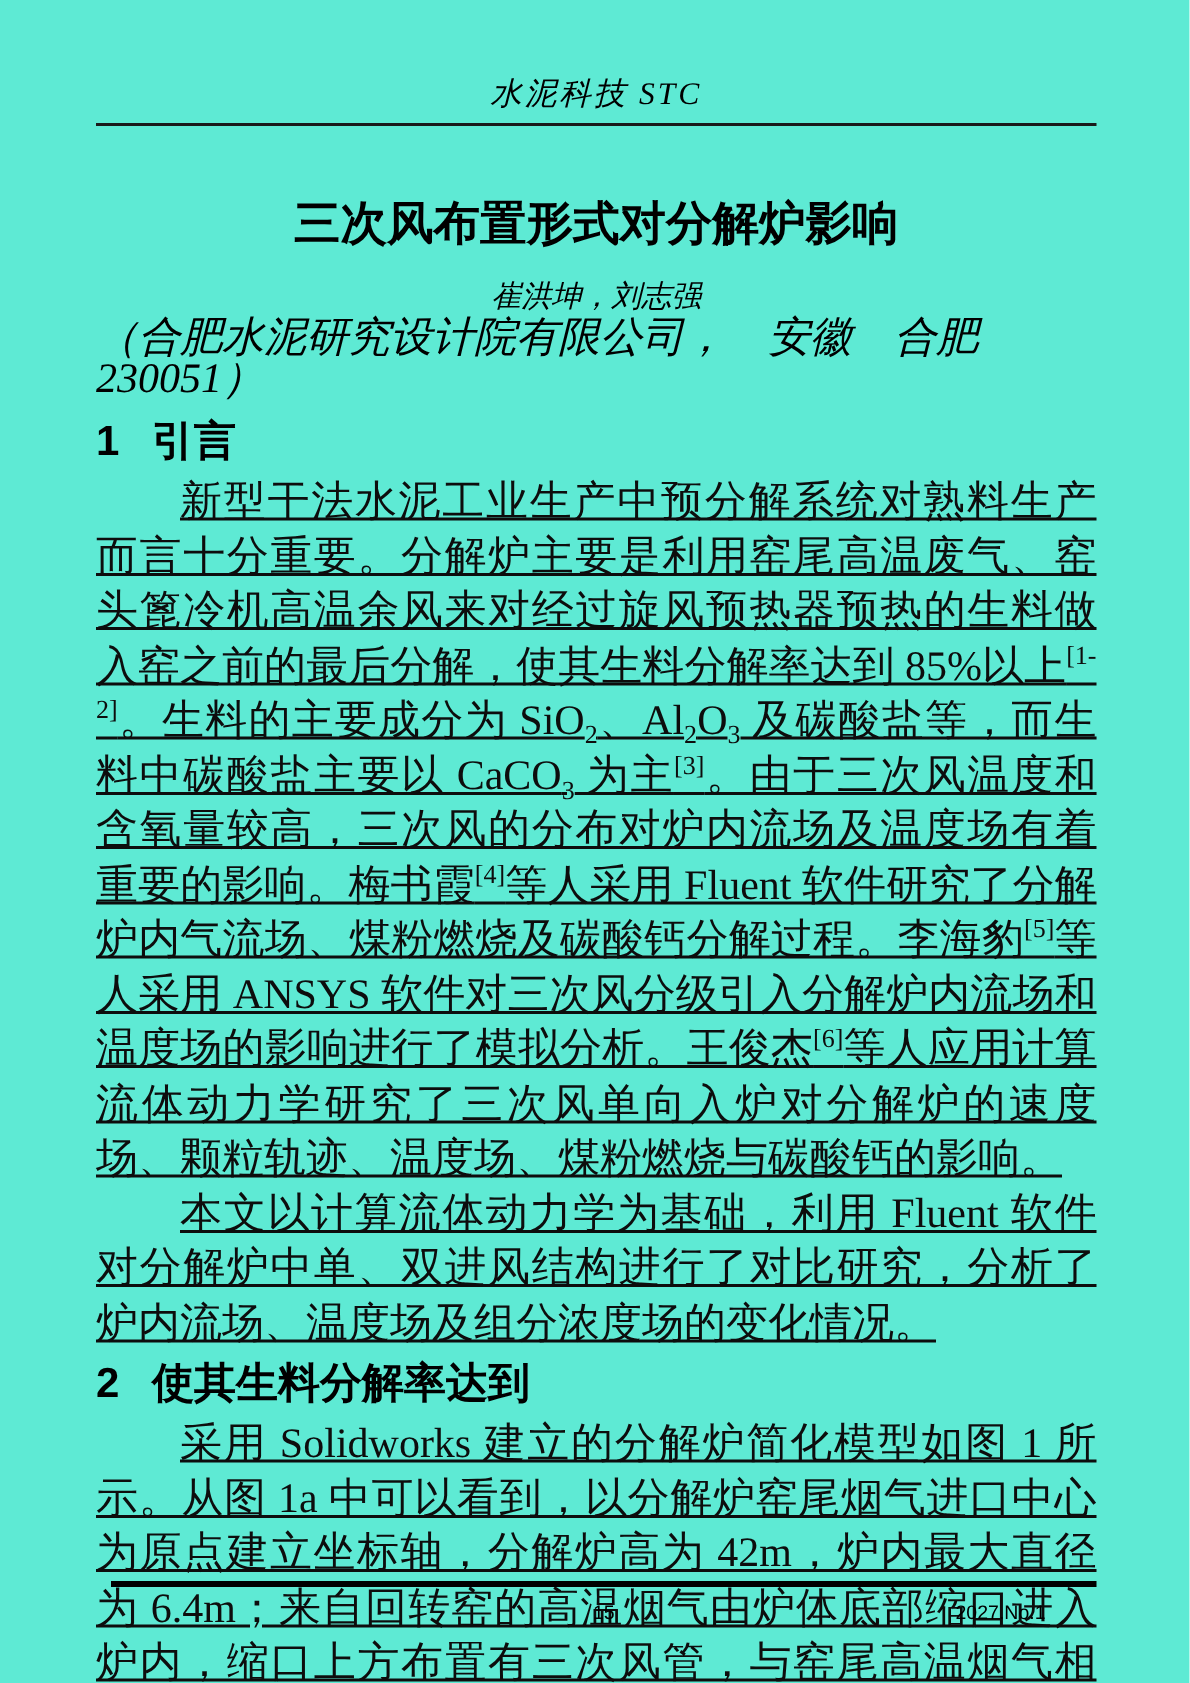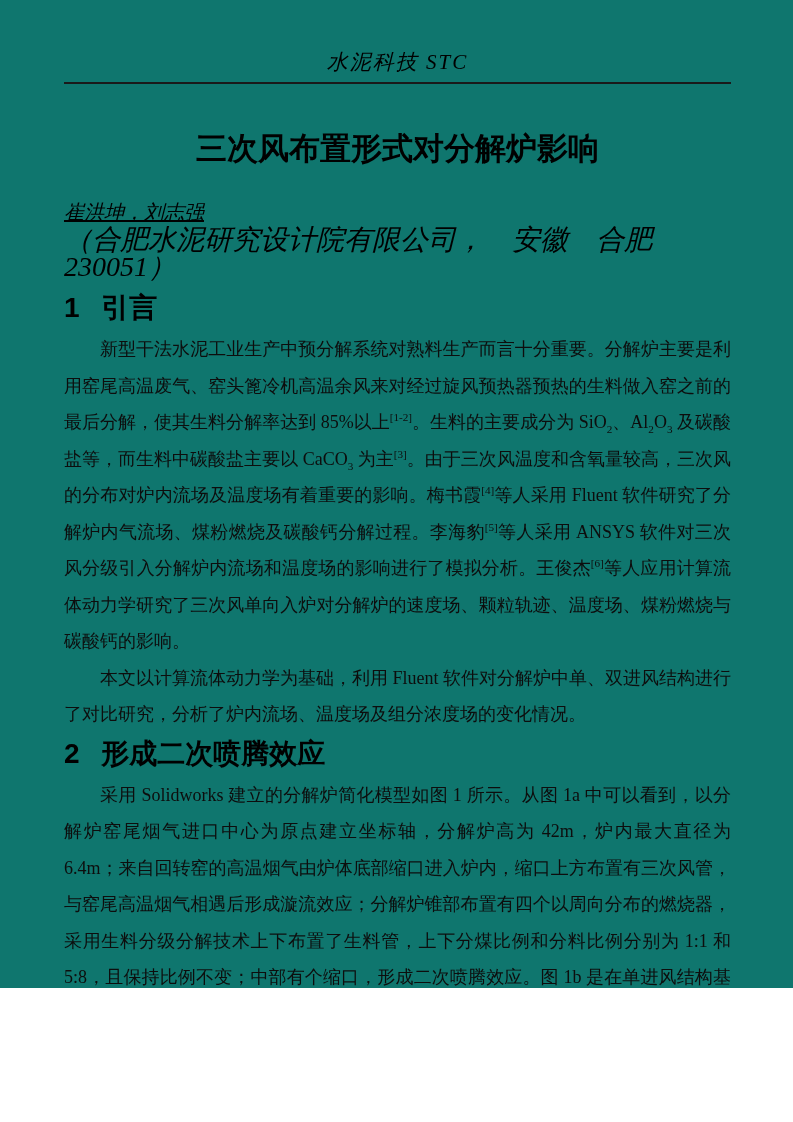--- a/index.html
+++ b/index.html
@@ -3,23 +3,23 @@
 <meta charset="utf-8">
 <style>
   html, body {
     margin: 0;
     padding: 0;
     background: #ffffff;
   }
   .page {
     position: relative;
     width: 793px;
-    height: 988px;
+    height: 1122px;
     margin: 0 auto;
-    background: #0f766e;
+    background: #5eead4;
     color: #111111;
     font-family: "Liberation Serif", serif;
     overflow: hidden;
     box-sizing: border-box;
     padding: 0 62px 0 64px;
   }
   .journal-header {
     margin-top: 48px;
     text-align: center;
     font-size: 21px;
@@ -38,27 +38,26 @@
     margin: 40px 0 0 0;
     text-align: center;
     font-family: "Liberation Sans", sans-serif;
     font-weight: bold;
     font-size: 31px;
     line-height: 50px;
     color: #000000;
   }
   .article-title .title-line { display: block; margin-top: 20px; }
   .authors {
-    margin-top: 25px;
-    text-align: left;
+    margin-top: 11px;
+    text-align: center;
     font-size: 20px;
     line-height: 27px;
     font-style: italic;
     color: #000000;
-    text-decoration: underline;
   }
   .affiliation {
     text-align: left;
     font-size: 28px;
     line-height: 27px;
     font-style: italic;
     white-space: pre-wrap;
     color: #000000;
   }
   .section-heading {
@@ -67,25 +66,26 @@
     font-weight: bold;
     font-size: 28px;
     line-height: 32px;
     color: #000000;
   }
   .section-heading .sec-num { margin-right: 14px; }
   .section-heading.tight { margin-top: 5px; }
   .body-para {
     margin: 0;
     padding-top: 7px;
-    font-size: 18px;
+    font-size: 28px;
     line-height: 36.5px;
     text-align: justify;
     text-indent: 2em;
     color: #0d0d0d;
+    text-decoration: underline;
   }
   .body-para + .body-para { padding-top: 0; }
   .body-para sup {
     font-size: 0.62em;
     line-height: 0;
     vertical-align: super;
   }
   .body-para sub {
     font-size: 0.62em;
     line-height: 0;
@@ -142,21 +142,21 @@
       <span class="sec-num">1</span>
       <span class="sec-title">引言</span>
     </h2>
     <p class="body-para"><span>新型干法水泥工业生产中预分解系统对熟料生产而言十分重要。分解炉主要是利用窑尾高温废气、窑头篦冷机高温余风来对经过旋风预热器预热的生料做入窑之前的最后分解，使其生料分解率达到 85%以上</span><sup>[1-2]</sup><span>。生料的主要成分为 SiO</span><sub>2</sub><span>、Al</span><sub>2</sub><span>O</span><sub>3</sub><span> 及碳酸盐等，而生料中碳酸盐主要以 CaCO</span><sub>3</sub><span> 为主</span><sup>[3]</sup><span>。由于三次风温度和含氧量较高，三次风的分布对炉内流场及温度场有着重要的影响。梅书霞</span><sup>[4]</sup><span>等人采用 Fluent 软件研究了分解炉内气流场、煤粉燃烧及碳酸钙分解过程。李海豹</span><sup>[5]</sup><span>等人采用 ANSYS 软件对三次风分级引入分解炉内流场和温度场的影响进行了模拟分析。王俊杰</span><sup>[6]</sup><span>等人应用计算流体动力学研究了三次风单向入炉对分解炉的速度场、颗粒轨迹、温度场、煤粉燃烧与碳酸钙的影响。</span></p>
     <p class="body-para"><span>本文以计算流体动力学为基础，利用 Fluent 软件对分解炉中单、双进风结构进行了对比研究，分析了炉内流场、温度场及组分浓度场的变化情况。</span></p>
   </div>
 
   <div class="section">
     <h2 class="section-heading tight">
       <span class="sec-num">2</span>
-      <span class="sec-title">形成二次喷腾效应</span>
+      <span class="sec-title">使其生料分解率达到</span>
     </h2>
     <p class="body-para"><span>采用 Solidworks 建立的分解炉简化模型如图 1 所示。从图 1a 中可以看到，以分解炉窑尾烟气进口中心为原点建立坐标轴，分解炉高为 42m，炉内最大直径为 6.4m；来自回转窑的高温烟气由炉体底部缩口进入炉内，缩口上方布置有三次风管，与窑尾高温烟气相遇后形成漩流效应；分解炉锥部布置有四个以周向分布的燃烧器，采用生料分级分解技术上下布置了生料管，上下分煤比例和分料比例分别为 1:1 和 5:8，且保持比例不变；中部有个缩口，形成二次喷腾效应。图 1b 是在单进风结构基础上增加一个三次风管，三次风管和中轴线为偏心设计。图 1c 是</span></p>
   </div>
 
   <div class="page-footer">
     <hr class="footer-rule">
     <div class="footer-row">
       <span class="page-number">15</span>
       <span class="issue">2027.No.1</span>
     </div>

